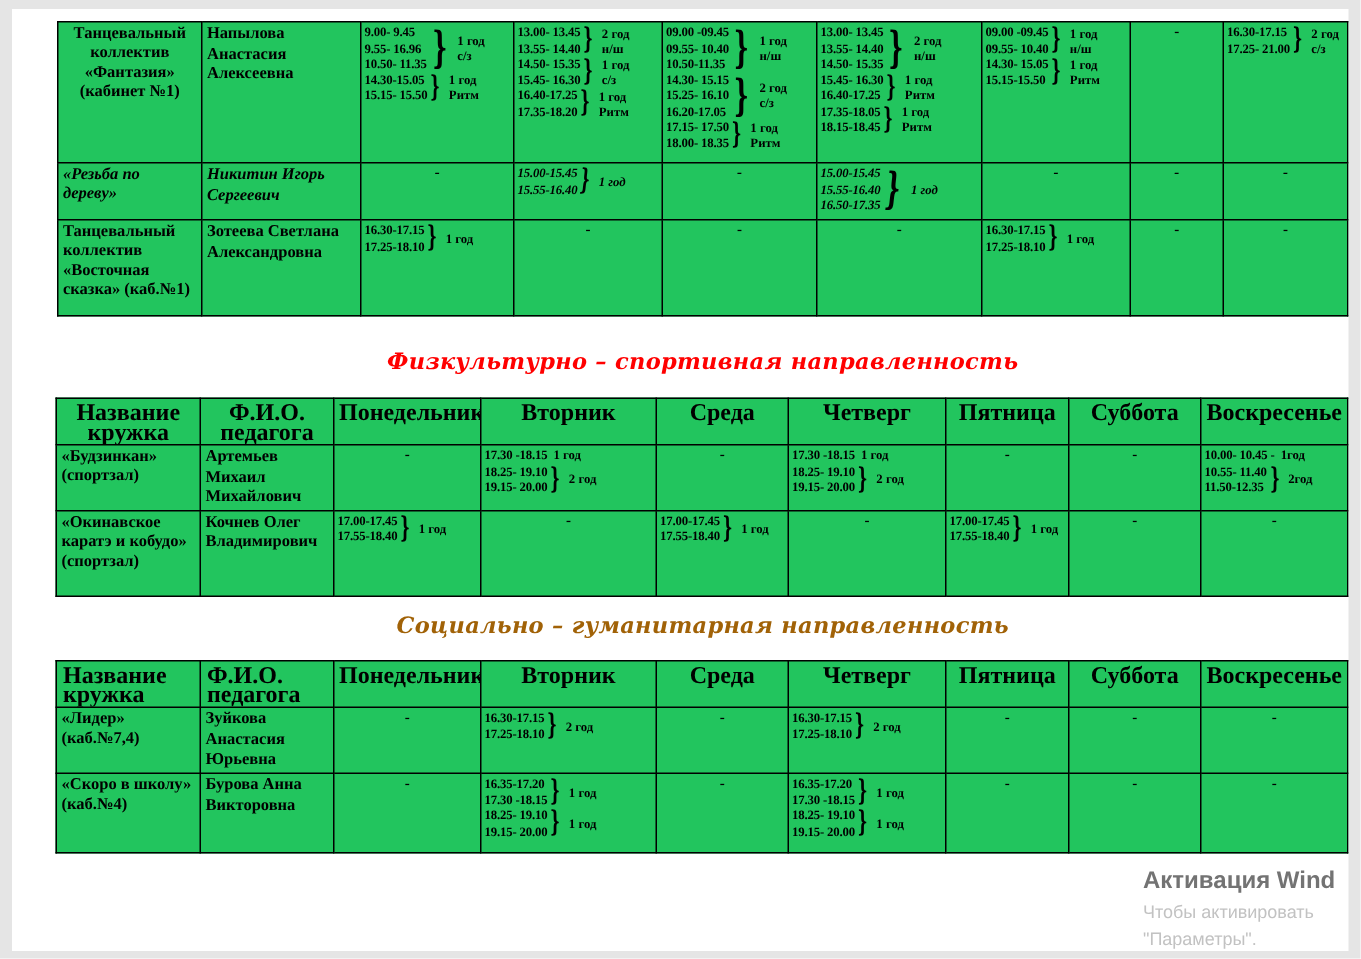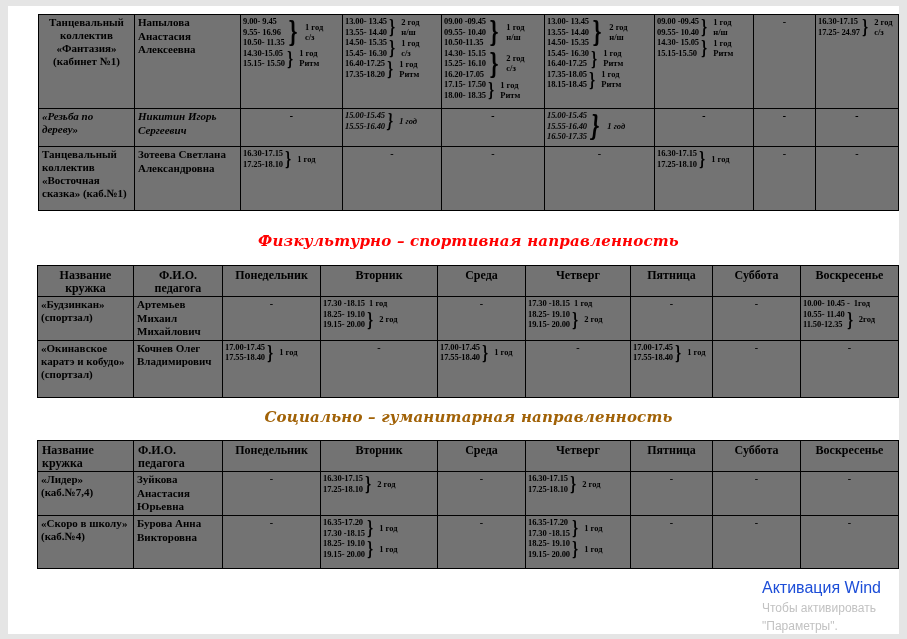--- a/index.html
+++ b/index.html
@@ -1,23 +1,23 @@
 <!DOCTYPE html>
 <html><head>
 <meta charset="utf-8">
 <style>
   *{box-sizing:border-box;}
   html,body{margin:0;padding:0;}
   body{width:907px;height:639px;background:#e5e5e5;position:relative;overflow:hidden;
        font-family:"Liberation Serif",serif;color:#000;}
   .page{position:absolute;left:8px;top:6px;width:891px;height:628px;background:#fff;overflow:hidden;}
 
-  table.sched{position:absolute;border-collapse:collapse;table-layout:fixed;background:#737373;}
+  table.sched{position:absolute;border-collapse:collapse;table-layout:fixed;background:#22c55e;}
   .sched td,.sched th{border:1.5px solid #000;vertical-align:top;padding:1px 3px;font-weight:bold;overflow:hidden;}
-  .sched th{font-size:12px;line-height:13px;text-align:center;padding-top:3px;margin-top:41px;}
+  .sched th{font-size:16px;line-height:13px;text-align:center;padding-top:3px;margin-top:41px;}
   td.name{font-size:11px;line-height:13px;white-space:pre-line;}
   td.teacher{font-size:11px;line-height:13.5px;}
   td.day{padding:1px 2px;}
   td.dash{text-align:center;font-size:10px;}
 
   .group{display:flex;align-items:flex-end;}
   .times{flex:0 0 auto;}
   .tl{font-size:8.5px;line-height:10.5px;white-space:nowrap;letter-spacing:-0.1px;}
   .brace{font-family:"DejaVu Serif",serif;font-weight:bold;display:block;transform:scaleX(0.55);margin:0 -1px;}
   .glabel{font-size:8.5px;line-height:10px;white-space:pre-line;align-self:center;padding-left:4px;font-weight:bold;}
@@ -38,21 +38,21 @@
   #t2 tbody tr:nth-child(1) td{height:44px;}
   #t2 tbody tr:nth-child(2) td{height:53px;}
 
   .heading{position:absolute;left:30px;width:861px;text-align:center;
            font-family:"DejaVu Serif",serif;font-style:italic;font-weight:bold;
            font-size:15px;letter-spacing:0.2px;}
   #h1{top:226px;}
   #h2{top:402px;}
 
   .watermark{position:absolute;left:754px;top:573px;font-family:"Liberation Sans",sans-serif;white-space:nowrap;}
-  .wm-title{font-size:16px;color:#1d4ed8;}
+  .wm-title{font-size:16px;color:#737373;font-weight:bold;}
   .wm-line{font-size:12px;color:#c2c2c2;margin-top:4px;}
 </style>
 </head>
 <body>
 
 <div class="page">
 
   <table class="sched" id="t0">
     <colgroup>
       <col style="width:96px">
@@ -198,21 +198,21 @@
               <span class="brace" style="font-size: 19px; line-height: 21px;">}</span>
               <div class="glabel">1 год
 Ритм</div>
             </div>
           </td>
           <td class="day dash">-</td>
           <td class="day">
             <div class="group">
               <div class="times">
                 <div class="tl">16.30-17.15</div>
-                <div class="tl">17.25- 24.97</div>
+                <div class="tl">17.25- 21.00</div>
               </div>
               <span class="brace" style="font-size: 19px; line-height: 21px;">}</span>
               <div class="glabel">2 год
 с/з</div>
             </div>
           </td>
         </tr>
         <tr>
           <td class="name">«Резьба по дереву»</td>
           <td class="teacher">Никитин Игорь Сергеевич</td>

